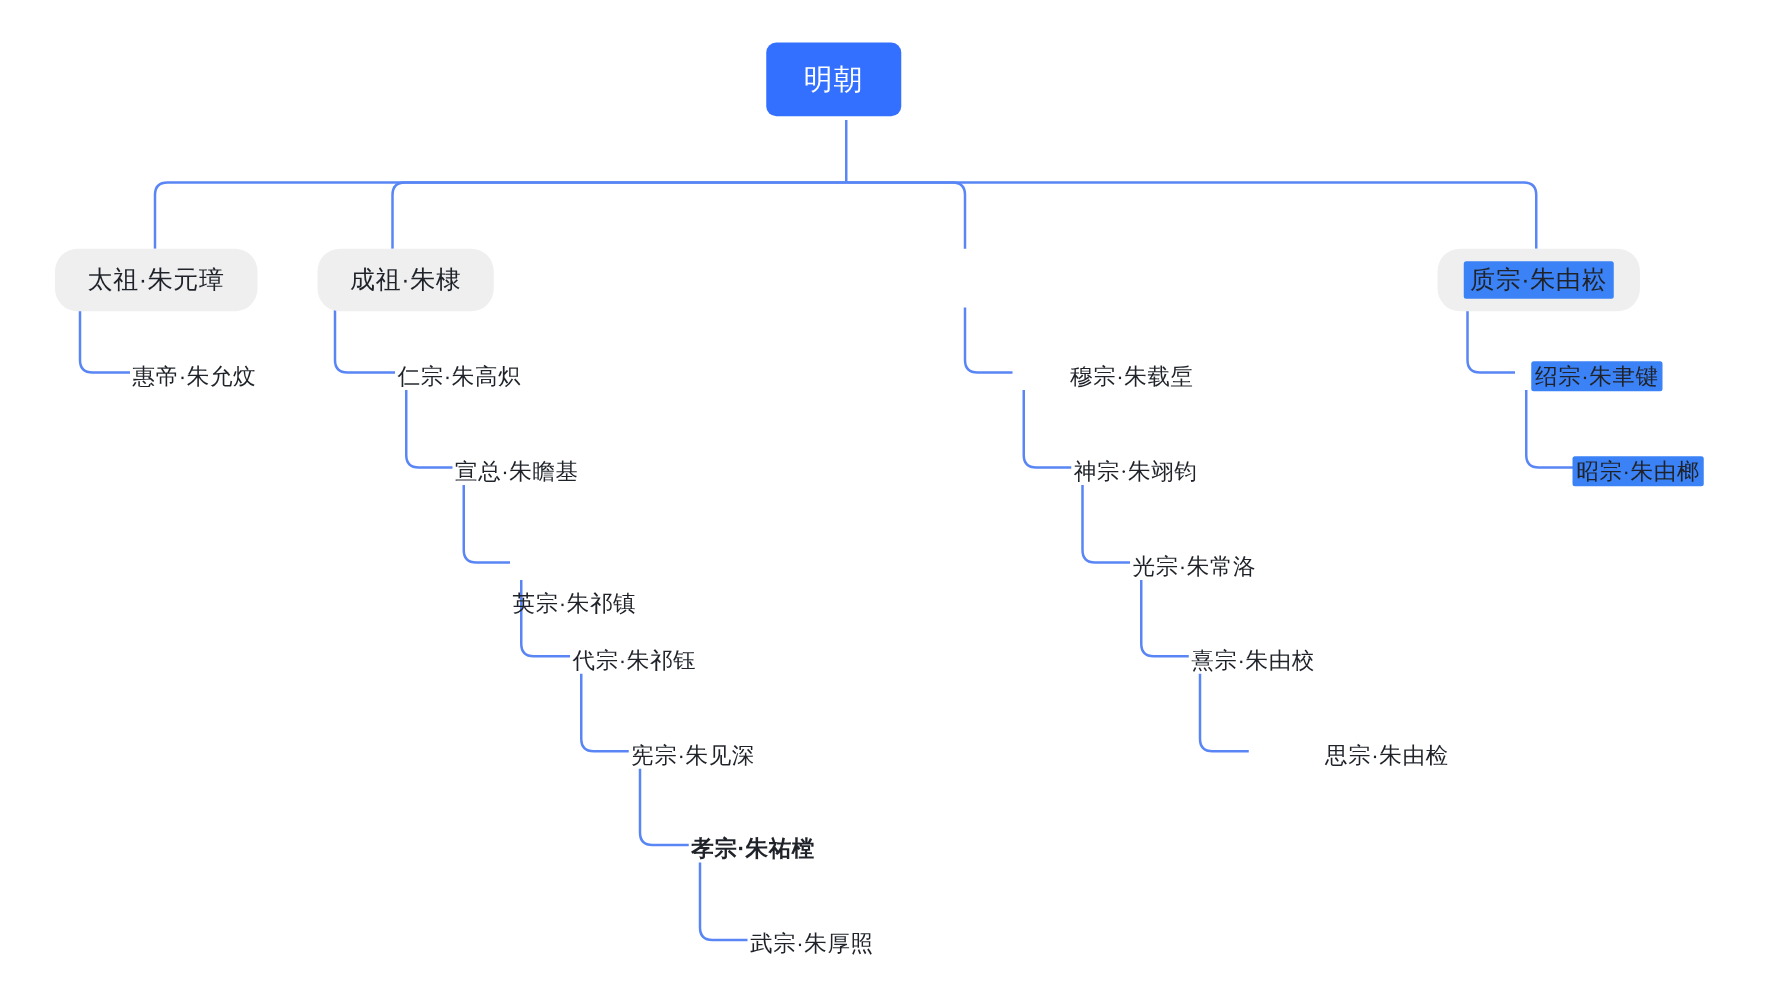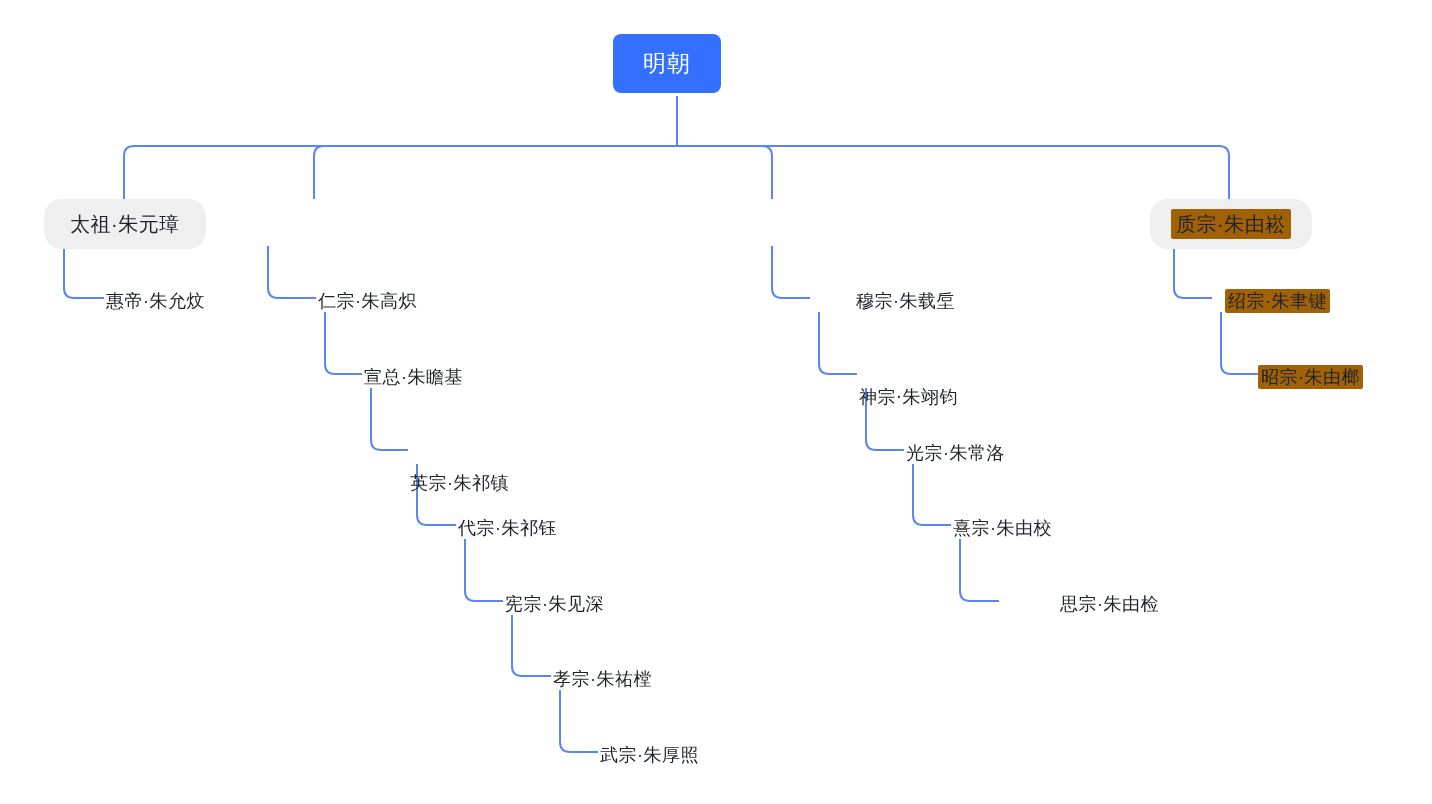--- a/index.html
+++ b/index.html
@@ -62,21 +62,21 @@
   
   .node.plain {
     color: #1F2329;
     font-size: 18px;
     padding: 6px 2px;
     letter-spacing: 0.5px;
   }
 
   
   .hl {
-    background: #a16207;
+    background: #3b82f6;
     color: #1F2329;
     border-radius: 2px;
     padding: 2px 3px;
     margin: -2px -3px;
   }
   .node.boxed .hl {
     padding: 4px 5px;
     margin: -4px -5px;
   }
 </style>
@@ -115,20 +115,23 @@
   </svg>
 
   <div class="node root" style="left:613px; top:34px;">
     <span>明朝</span>
   </div>
 
   <div class="node boxed" style="left:44px; top:199px;">
     <span>太祖·朱元璋</span>
   </div>
 
+  <div class="node boxed" style="left:254px; top:199px;">
+    <span>成祖·朱棣</span>
+  </div>
 
 
   <div class="node boxed" style="left:1150px; top:199px;">
     <span class="hl">质宗·朱由崧</span>
   </div>
 
   <div class="node plain" style="left:104px; top:286px;">
     <span>惠帝·朱允炆</span>
   </div>
 
@@ -140,31 +143,31 @@
   </div>
   <div class="node plain" style="left:408px; top:438px;margin-top:30px;">
     <span>英宗·朱祁镇</span>
   </div>
   <div class="node plain" style="left:456px; top:513px;">
     <span>代宗·朱祁钰</span>
   </div>
   <div class="node plain" style="left:503px; top:589px;">
     <span>宪宗·朱见深</span>
   </div>
-  <div class="node plain" style="left:551px; top:664px;">
+  <div class="node plain" style="left:551px; top:664px;font-weight:bold;">
     <span>孝宗·朱祐樘</span>
   </div>
   <div class="node plain" style="left:598px; top:740px;">
     <span>武宗·朱厚照</span>
   </div>
 
   <div class="node plain" style="left:854px; top:286px;">
     <span>穆宗·朱载垕</span>
   </div>
-  <div class="node plain" style="left:857px; top:382px;font-family:Liberation Serif, serif;">
+  <div class="node plain" style="left:857px; top:362px;font-family:Liberation Serif, serif;">
     <span>神宗·朱翊钧</span>
   </div>
   <div class="node plain" style="left:904px; top:438px;">
     <span>光宗·朱常洛</span>
   </div>
   <div class="node plain" style="left:951px; top:513px;">
     <span>熹宗·朱由校</span>
   </div>
   <div class="node plain" style="left:1058px; top:589px;">
     <span>思宗·朱由检</span>

